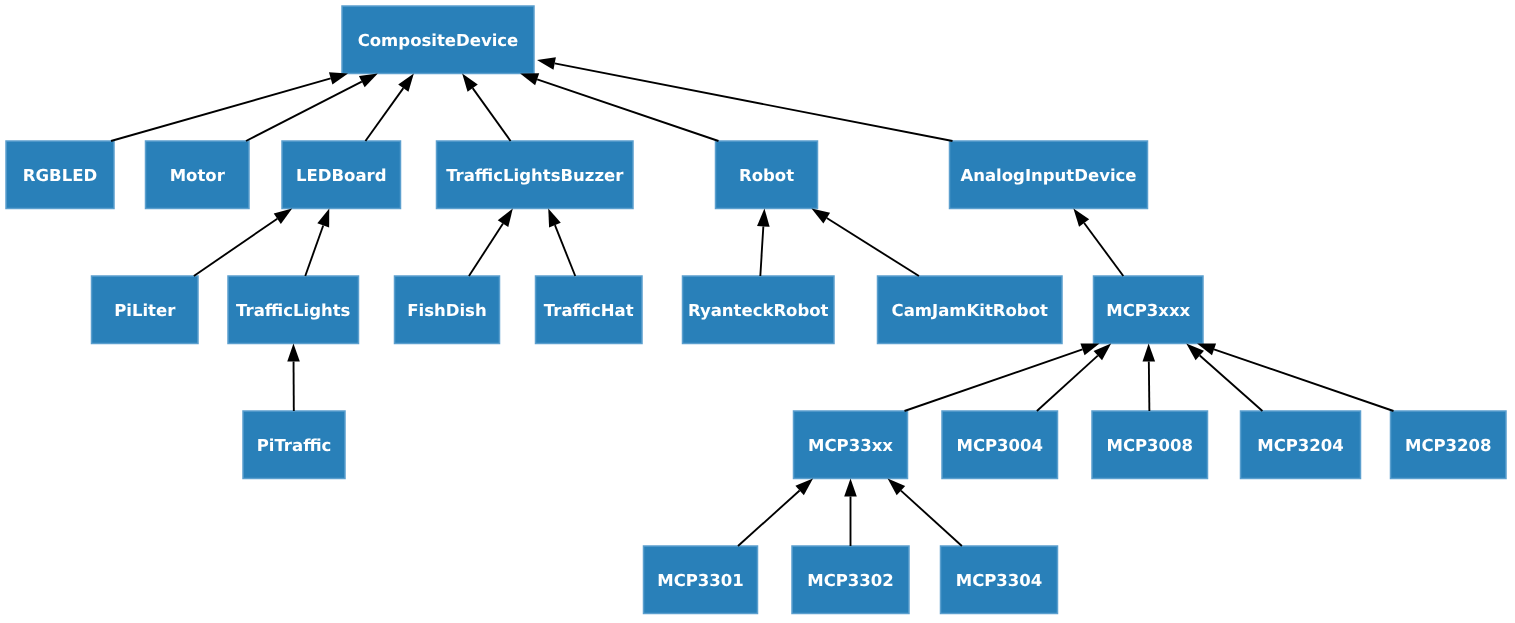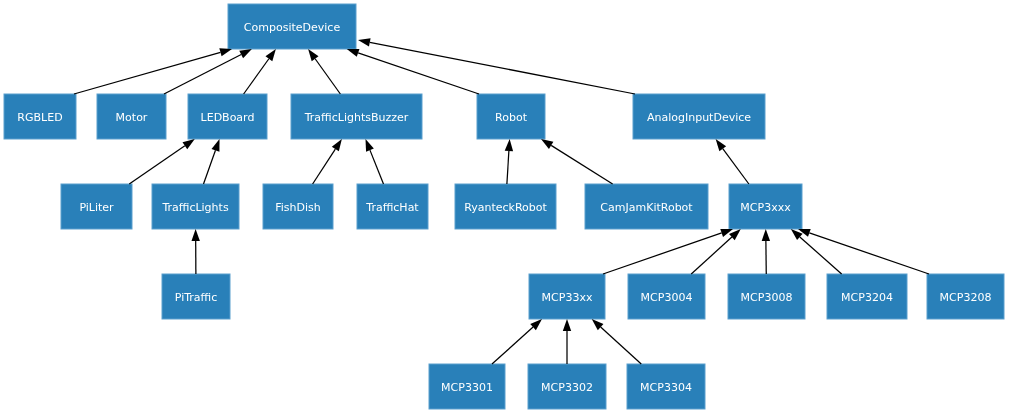--- a/index.html
+++ b/index.html
@@ -8,20 +8,21 @@
     background: #ffffff;
     width: 1010px;
     height: 415px;
     overflow: hidden;
     font-family: "DejaVu Sans", sans-serif;
   }
   .diagram-wrap {
     position: relative;
     width: 1010px;
     height: 415px;
+    font-weight: bold;
   }
   svg text {
     font-family: "DejaVu Sans", sans-serif;
     font-size: 11px;
     fill: #ffffff;
   }
   svg g.node { cursor: pointer; }
 </style>
 </head>
 <body>

